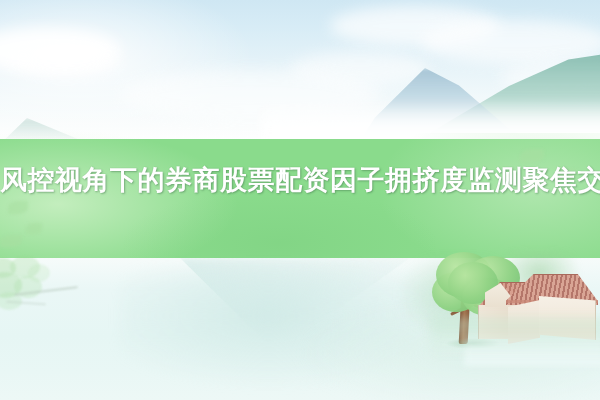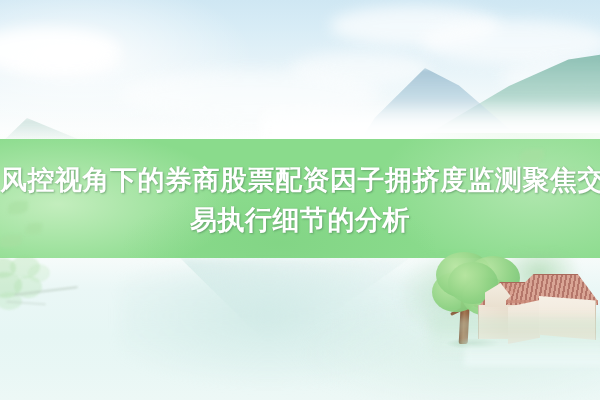--- a/index.html
+++ b/index.html
@@ -351,21 +351,20 @@
     <div class="band-tex-c"></div>
     <div class="band-leaf" style="left:8px;  top:62px; width:20px; height:13px;"></div>
     <div class="band-leaf" style="left:26px; top:84px; width:16px; height:11px;"></div>
     <div class="band-leaf" style="left:0px;  top:96px; width:22px; height:12px;"></div>
     <div class="band-leaf" style="left:520px;top:10px; width:24px; height:14px;"></div>
     <div class="band-leaf" style="left:556px;top:30px; width:20px; height:12px;"></div>
   </div>
 
   <div class="title">
     <span class="ln">风控视角下的券商股票配资因子拥挤度监测聚焦交</span>
-    <span class="ln">易执行细节的分析</span>
   </div>
 
   <div class="ground">
     <div class="ground-wash-c"></div>
     <div class="ground-wash-a"></div>
     <div class="ground-wash-b"></div>
   </div>
 
   <div class="foliage-left">
     <div class="fol-blob" style="left:2px;  top:2px;  width:26px; height:20px;"></div>

